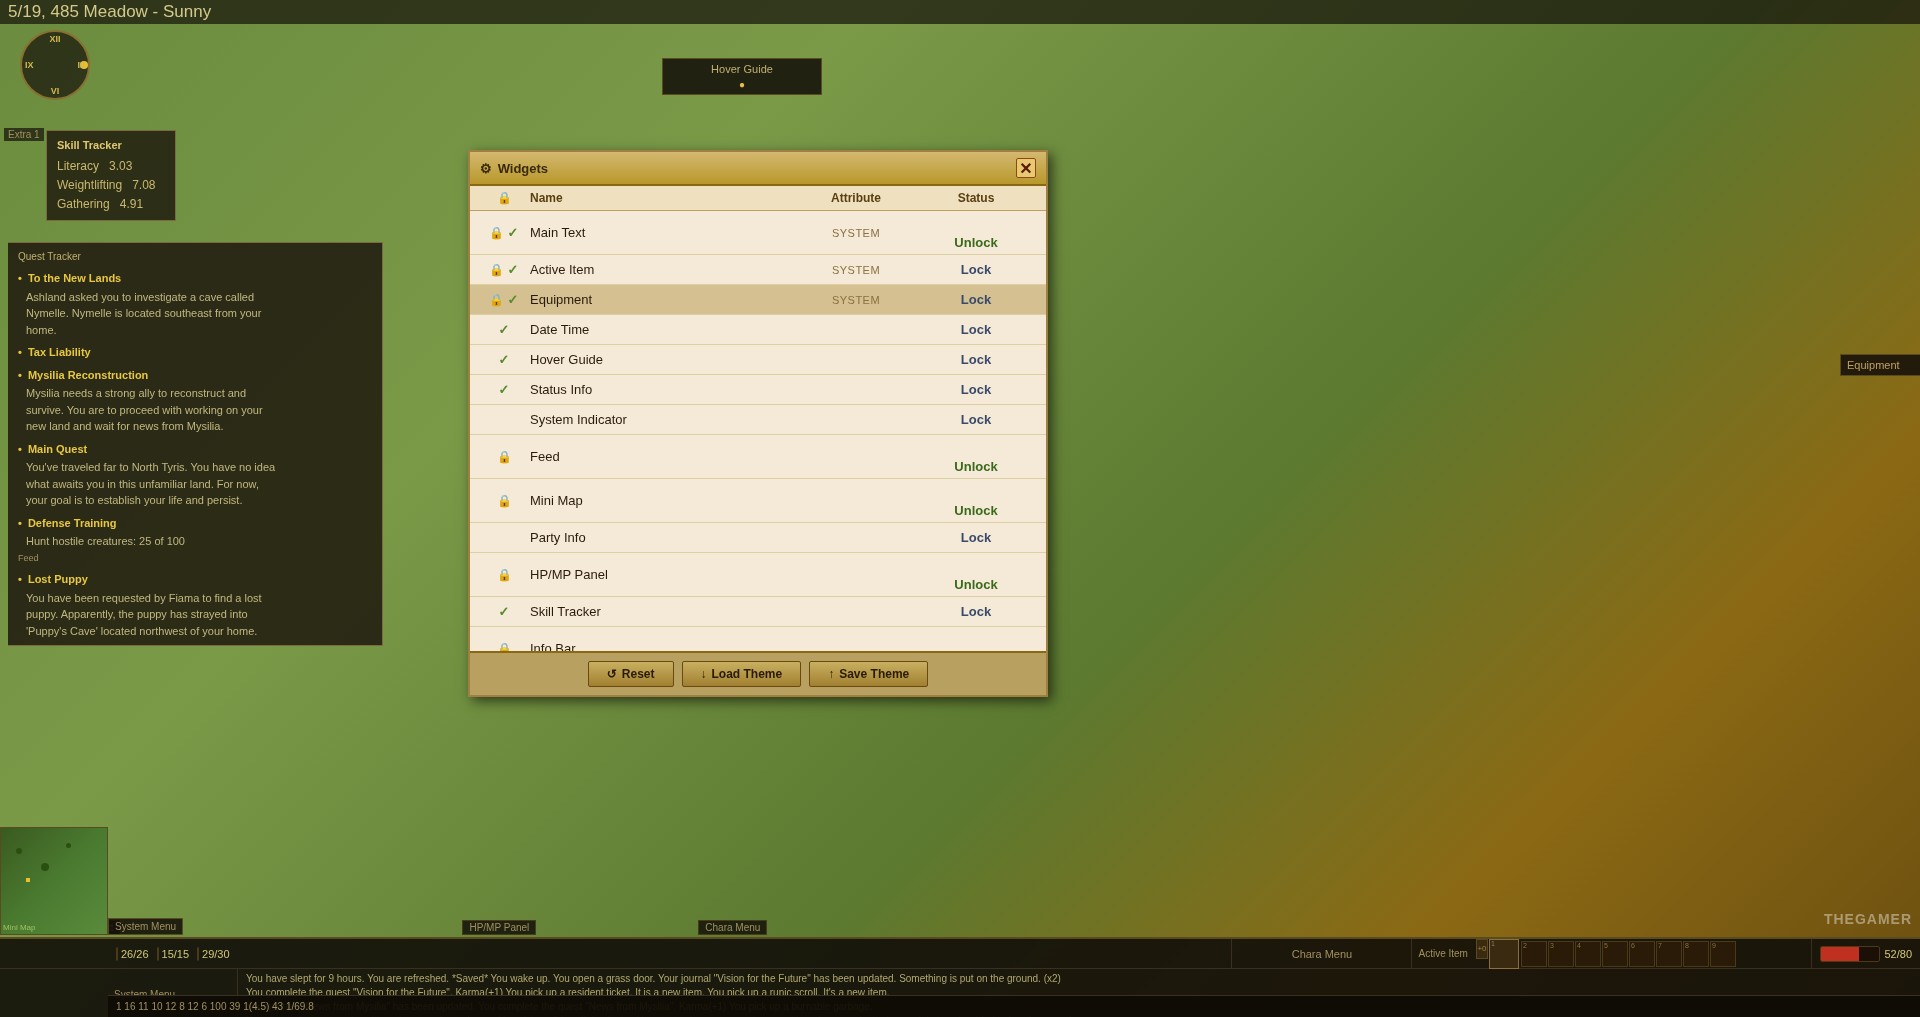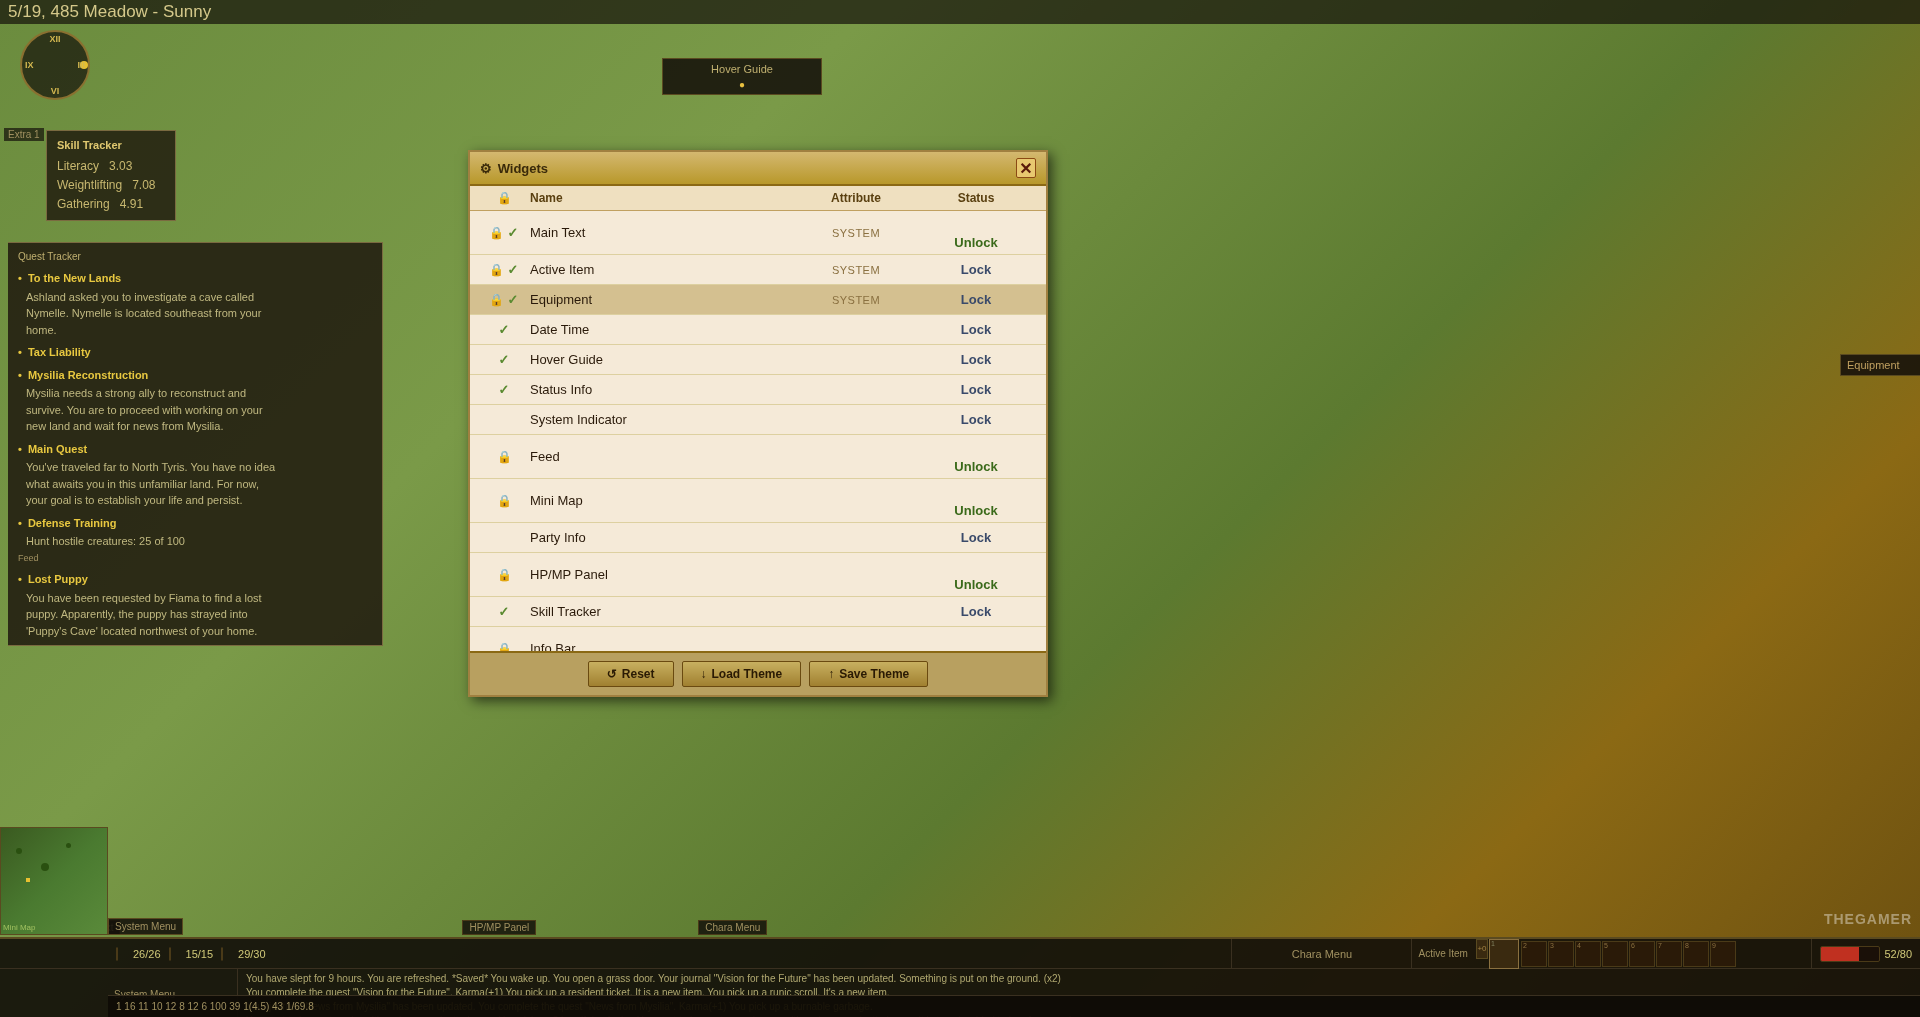--- a/index.html
+++ b/index.html
@@ -393,21 +393,21 @@
       color: rgba(255,255,255,0.4);
       font-size: 14px;
       font-weight: bold;
       letter-spacing: 1px;
       z-index: 200;
     }
 
     .hp-section {
       display: flex;
       align-items: center;
-      gap: 15px;
+      gap: 3px;
     }
     .red-hp .hp-bar-fill { background: #c03020; }
     .blue-hp .hp-bar-fill { background: #3060c0; }
     .green-hp .hp-bar-fill { background: #30a040; }
 
     .bottom-main-row {
       display: flex;
       height: 50px;
     }
     .bottom-chat-area {

